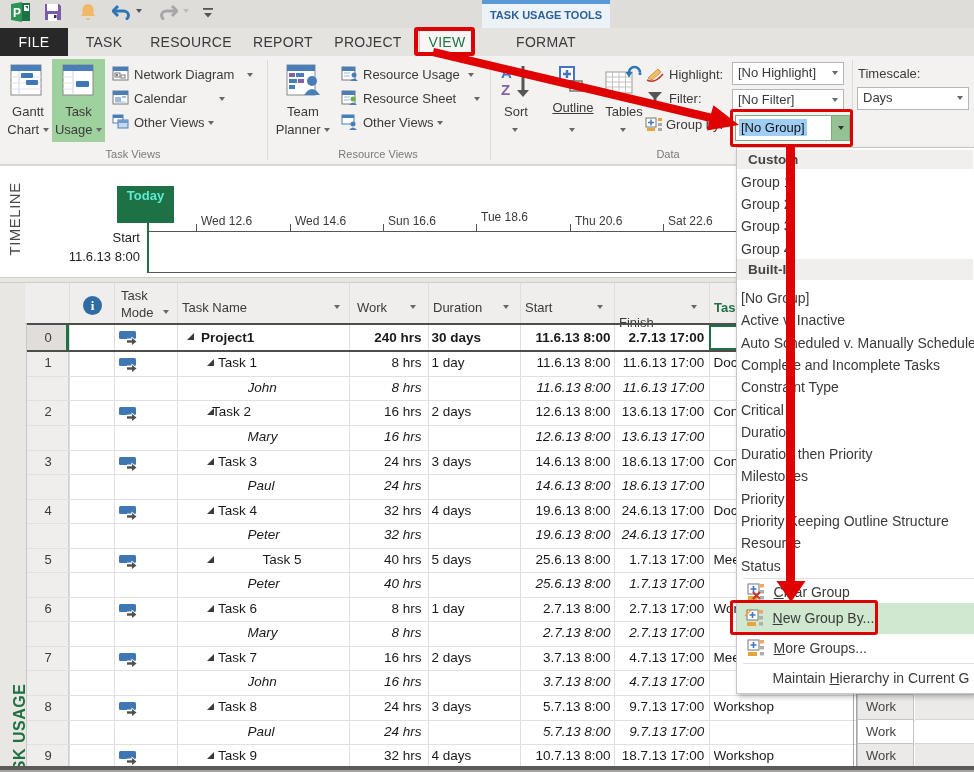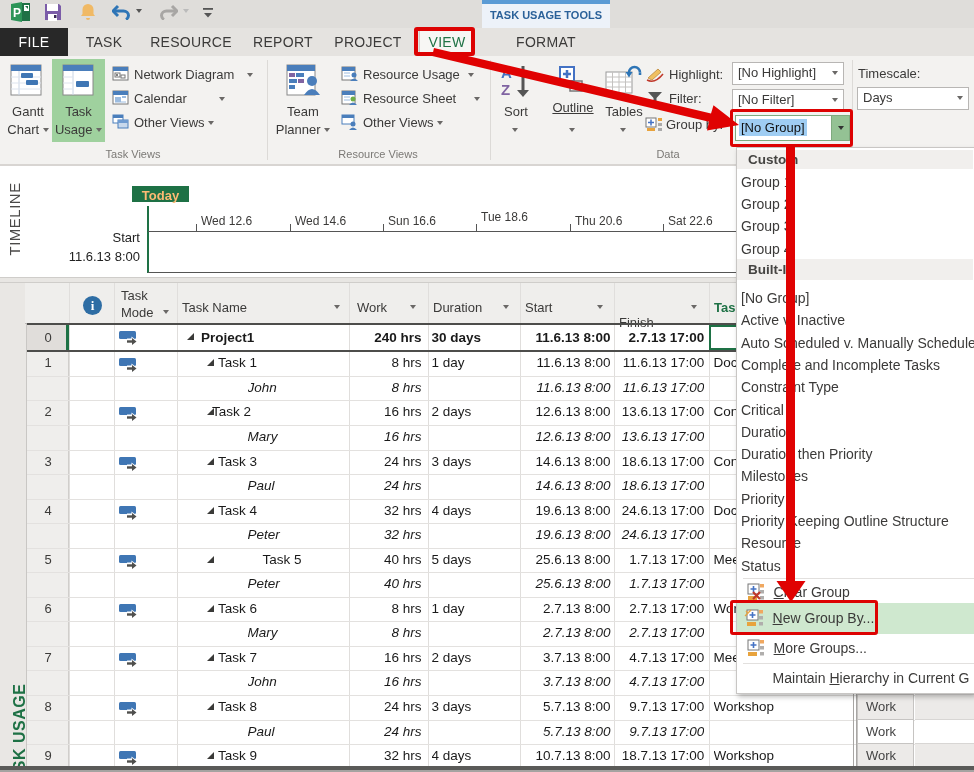--- a/index.html
+++ b/index.html
@@ -305,21 +305,21 @@
     <span style="position:absolute;right:0;top:0;width:17px;height:24px;background:#94c294;border-left:1px solid #7faa7f;"></span>
     <span class="darr" style="position:absolute;right:5px;top:10px;border-top-color:#333;"></span>
   </div>
 
   <div class="abs rtext" style="left:858px;top:66px;">Timescale:</div>
   <div class="combo" style="left:857px;top:87px;width:110px;height:21px;line-height:20px;"><span style="padding-left:5px;">Days</span><span class="darr" style="position:absolute;right:5px;top:8px;"></span></div>
 </div>
 
 <div class="abs" id="timeline"></div>
 <div class="abs" style="left:-21.5px;top:212px;width:70px;text-align:center;font-size:15px;color:#4a4948;letter-spacing:0.5px;transform:rotate(-90deg);">TIMELINE</div>
-<div class="abs" style="left:132px;top:186px;width:57px;height:16px;background:#1e7145;color:#fdba74;font-weight:bold;font-size:13px;text-align:center;line-height:20px;">Today</div>
+<div class="abs" style="left:117px;top:186px;width:57px;height:37px;background:#1e7145;color:#5eead4;font-weight:bold;font-size:13px;text-align:center;line-height:20px;">Today</div>
 <div class="abs" style="left:147px;top:206px;width:2px;height:67px;background:#1e7145;"></div>
 <div class="abs" style="left:20px;top:230px;width:120px;text-align:right;font-size:13px;color:#222;">Start</div>
 <div class="abs" style="left:20px;top:249px;width:120px;text-align:right;font-size:13px;color:#222;">11.6.13 8:00</div>
 <div class="abs" style="left:148px;top:231px;width:588px;height:1px;background:#555;"></div>
 <div class="abs" style="left:148px;top:272px;width:588px;height:1px;background:#555;"></div>
 <div id="tl-dates">
   <div class="abs" style="left:196px;top:224px;width:1px;height:8px;background:#555;"></div>
   <div class="abs" style="left:201px;top:214px;font-size:12px;color:#3b3a39;">Wed 12.6</div>
   <div class="abs" style="left:290px;top:224px;width:1px;height:8px;background:#555;"></div>
   <div class="abs" style="left:295px;top:214px;font-size:12px;color:#3b3a39;">Wed 14.6</div>

